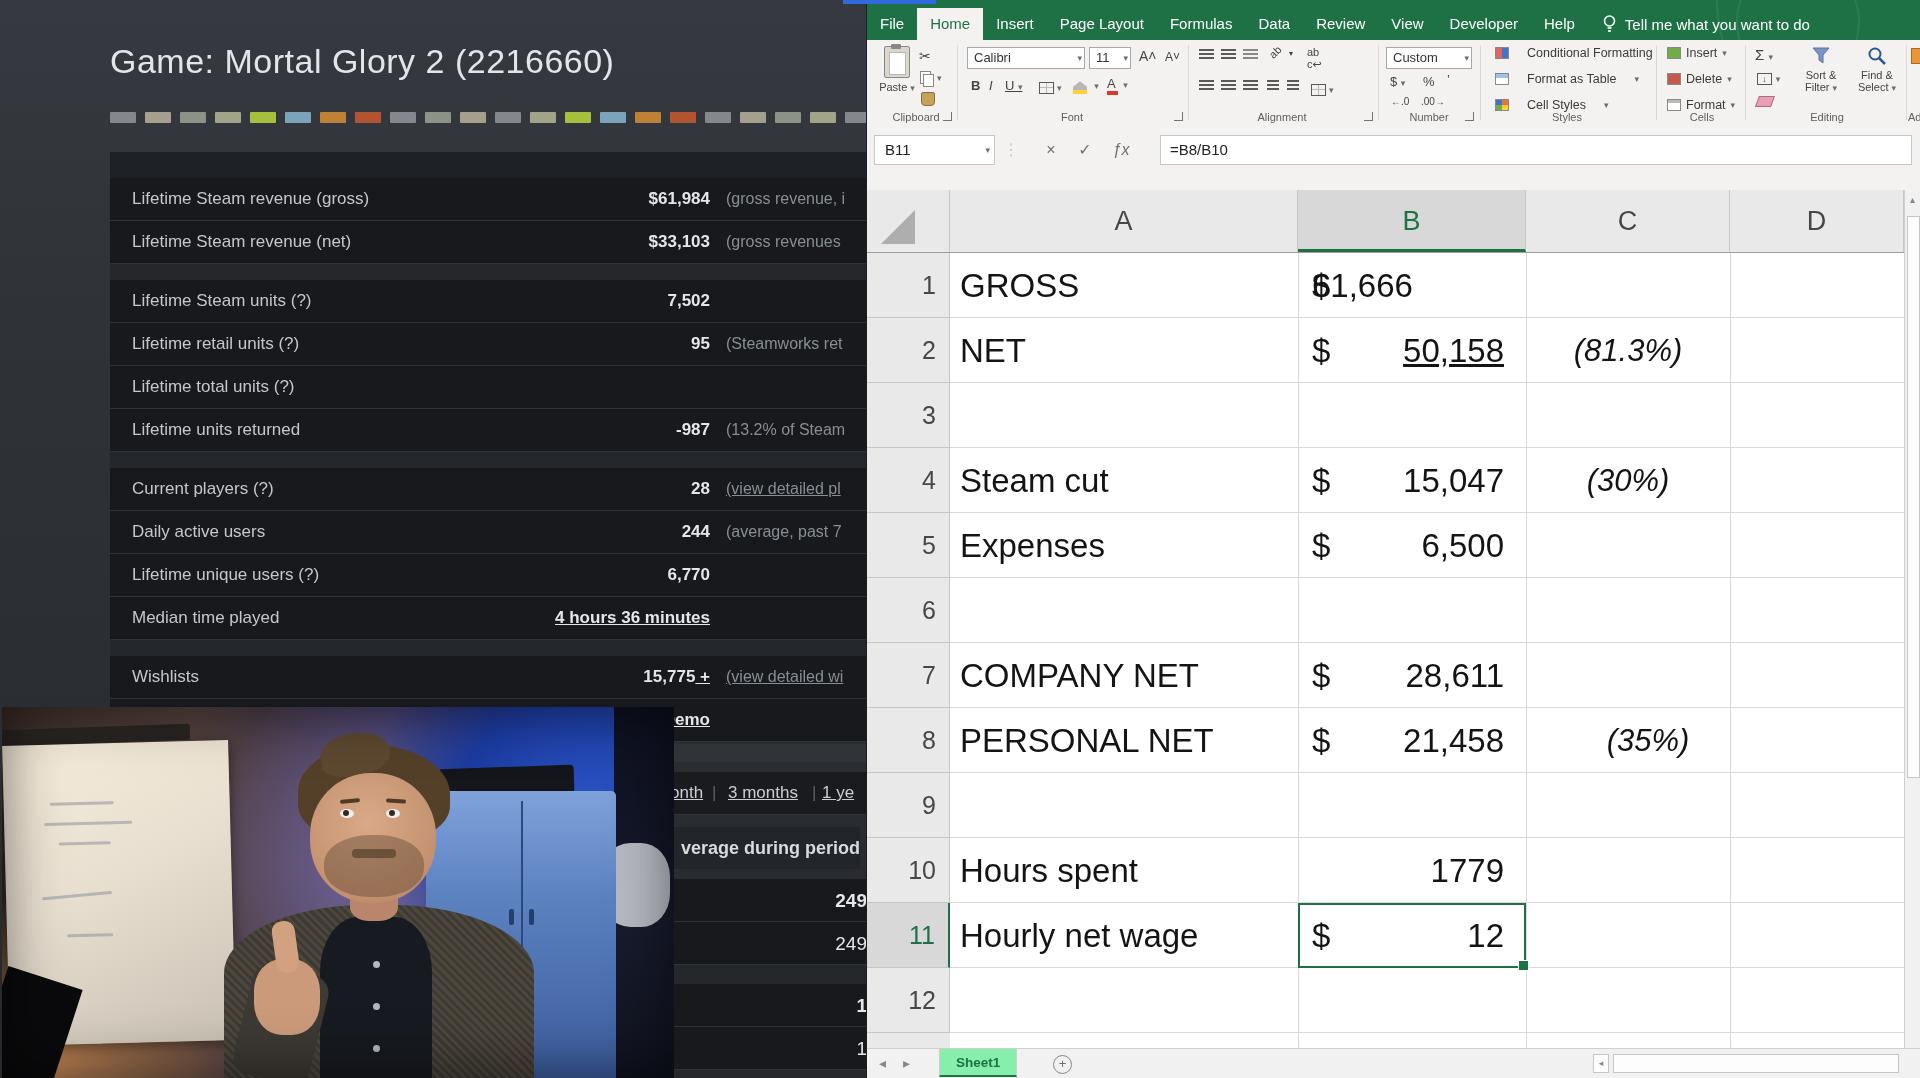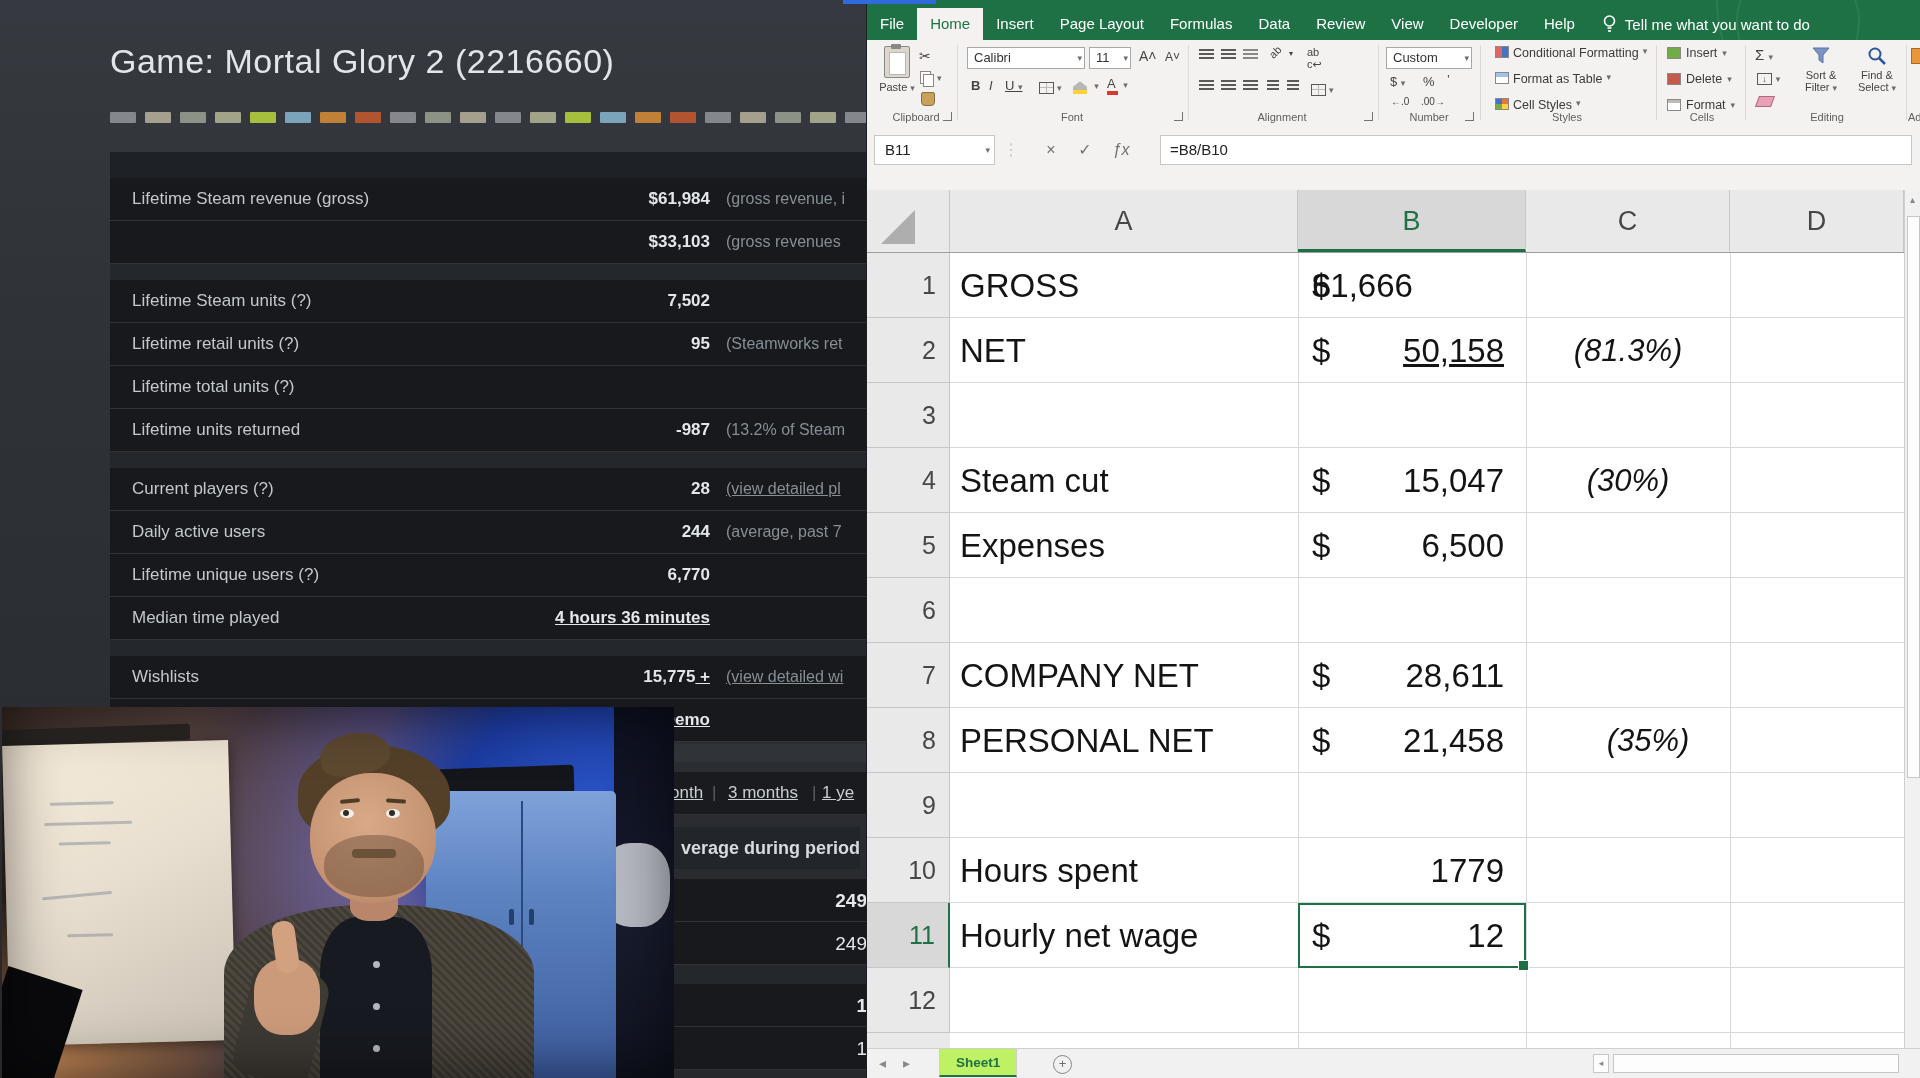--- a/index.html
+++ b/index.html
@@ -110,21 +110,21 @@
          font-size:13px;line-height:20px;padding-left:6px;color:#333}
   .combo .dd{position:absolute;right:2px;top:0;line-height:20px;color:#6e6c6a;font-size:9px}
   .rbtn{position:absolute;font-size:13px;color:#444;white-space:nowrap}
   .dd9{font-size:9px;color:#6e6c6a}
   .ali{display:inline-block;width:15px;height:11px;
        background:repeating-linear-gradient(to bottom,#595959 0 2px,rgba(0,0,0,0) 2px 4px)}
   .bord{display:inline-block;width:15px;height:12px;border:1px solid #595959;box-sizing:border-box;
         background:linear-gradient(#bdbbb9,#bdbbb9) center/100% 1px no-repeat,
                    linear-gradient(#bdbbb9,#bdbbb9) center/1px 100% no-repeat}
   .mini{display:inline-block;vertical-align:middle}
-  .stylerow{position:absolute;left:628px;display:flex;align-items:flex-start;gap:4px;font-size:12.5px;color:#3b3a39;white-space:nowrap}
+  .stylerow{position:absolute;left:628px;display:flex;align-items:center;gap:18px;font-size:12.5px;color:#3b3a39;white-space:nowrap}
   .cellrow{position:absolute;left:800px;display:flex;align-items:center;gap:5px;font-size:12.5px;color:#3b3a39;white-space:nowrap}
   .icsq{width:14px;height:12px;border:1px solid #8a8886;box-sizing:border-box;display:inline-block}
   #xformula{position:absolute;left:0;top:125px;width:1053px;height:51px;background:#f3f2f1;border-bottom:1px solid #d1cfcd}
   .namebox{position:absolute;left:7px;top:10px;width:121px;height:30px;background:#fff;
            border:1px solid #c8c6c4;box-sizing:border-box;font-size:15px;line-height:28px;padding-left:10px;color:#222}
   .namebox .dd{position:absolute;right:4px;top:0;line-height:28px;font-size:9px;color:#6e6c6a}
   .fbtn{position:absolute;top:10px;height:30px;line-height:30px;font-size:16px;color:#717171;text-align:center;width:28px}
   .ffield{position:absolute;left:293px;top:10px;right:8px;height:30px;background:#fff;
           border:1px solid #c8c6c4;box-sizing:border-box;font-size:15px;line-height:28px;padding-left:9px;color:#222}
   #xgap{position:absolute;left:0;top:176px;width:1053px;height:14px;background:#f3f2f1;border-bottom:1px solid #d9d7d5}
@@ -144,21 +144,21 @@
   .vline{position:absolute;top:0;bottom:0;width:1px;background:#d9d9d9}
   .xcell{position:absolute;height:65px;line-height:65px;font-size:33px;color:#141414;white-space:nowrap}
   .xcell.it{font-style:italic;font-size:31px}
   #selbox{position:absolute;left:348px;top:650px;width:228px;height:65px;border:2px solid #1e7145;box-sizing:border-box}
   #selhandle{position:absolute;width:9px;height:9px;background:#1e7145;border:1px solid #fff}
   #vscroll{position:absolute;left:1037px;top:190px;width:16px;height:858px;background:#f1f1f1;border-left:1px solid #d1cfcd;box-sizing:border-box}
   .vthumb{position:absolute;left:2px;top:26px;width:11px;height:560px;background:#fdfdfd;border:1px solid #c8c6c4}
   .varrow{position:absolute;left:0;width:15px;text-align:center;font-size:10px;color:#8a8886}
   #xsheetbar{position:absolute;left:0;top:1048px;width:1053px;height:30px;background:#f1f1f1;border-top:1px solid #d1cfcd;box-sizing:border-box}
   .snav{position:absolute;top:0;height:29px;line-height:29px;color:#8a8886;font-size:14px}
-  .sheettab{position:absolute;left:72px;top:0;height:28px;line-height:28px;padding:0 16px;background:#bef264;
+  .sheettab{position:absolute;left:72px;top:0;height:28px;line-height:28px;padding:0 16px;background:#86efac;
             border-right:1px solid #d1cfcd;border-left:1px solid #d1cfcd;border-bottom:2px solid #1e7145;
             box-sizing:border-box;color:#1e7145;font-weight:700;font-size:13.5px}
   .addsheet{position:absolute;left:186px;top:6px;width:17px;height:17px;border:1px solid #8a8886;border-radius:50%;
             text-align:center;line-height:15px;color:#6e6c6a;font-size:13px}
   .hscroll-arrow{position:absolute;left:726px;top:5px;width:16px;height:19px;background:#fdfdfd;border:1px solid #c8c6c4;
                  box-sizing:border-box;text-align:center;line-height:17px;font-size:9px;color:#8a8886}
   .hthumb{position:absolute;left:746px;top:5px;width:286px;height:19px;background:#fdfdfd;border:1px solid #c8c6c4;box-sizing:border-box}
   #bluestrip{position:absolute;left:843px;top:0;width:93px;height:4px;background:#2f6bdc;z-index:9}
 </style>
 </head>
@@ -190,20 +190,21 @@
       <div class="dashseg" style="background: rgb(162, 164, 137);"></div>
       <div class="dashseg" style="background: rgb(132, 136, 140);"></div>
     </div>
   <div id="steam-card">
       <div class="srow">
         <div class="lbl">Lifetime Steam revenue (gross)</div>
         <div class="val">$61,984</div>
         <div class="note">(gross revenue, i</div>
       </div>
       <div class="srow">
+        <div class="lbl">Lifetime Steam revenue (net)</div>
         <div class="val">$33,103</div>
         <div class="note">(gross revenues</div>
       </div>
       <div class="sdiv"></div>
       <div class="srow">
         <div class="lbl">Lifetime Steam units (?)</div>
         <div class="val">7,502</div>
       </div>
       <div class="srow">
         <div class="lbl">Lifetime retail units (?)</div>

